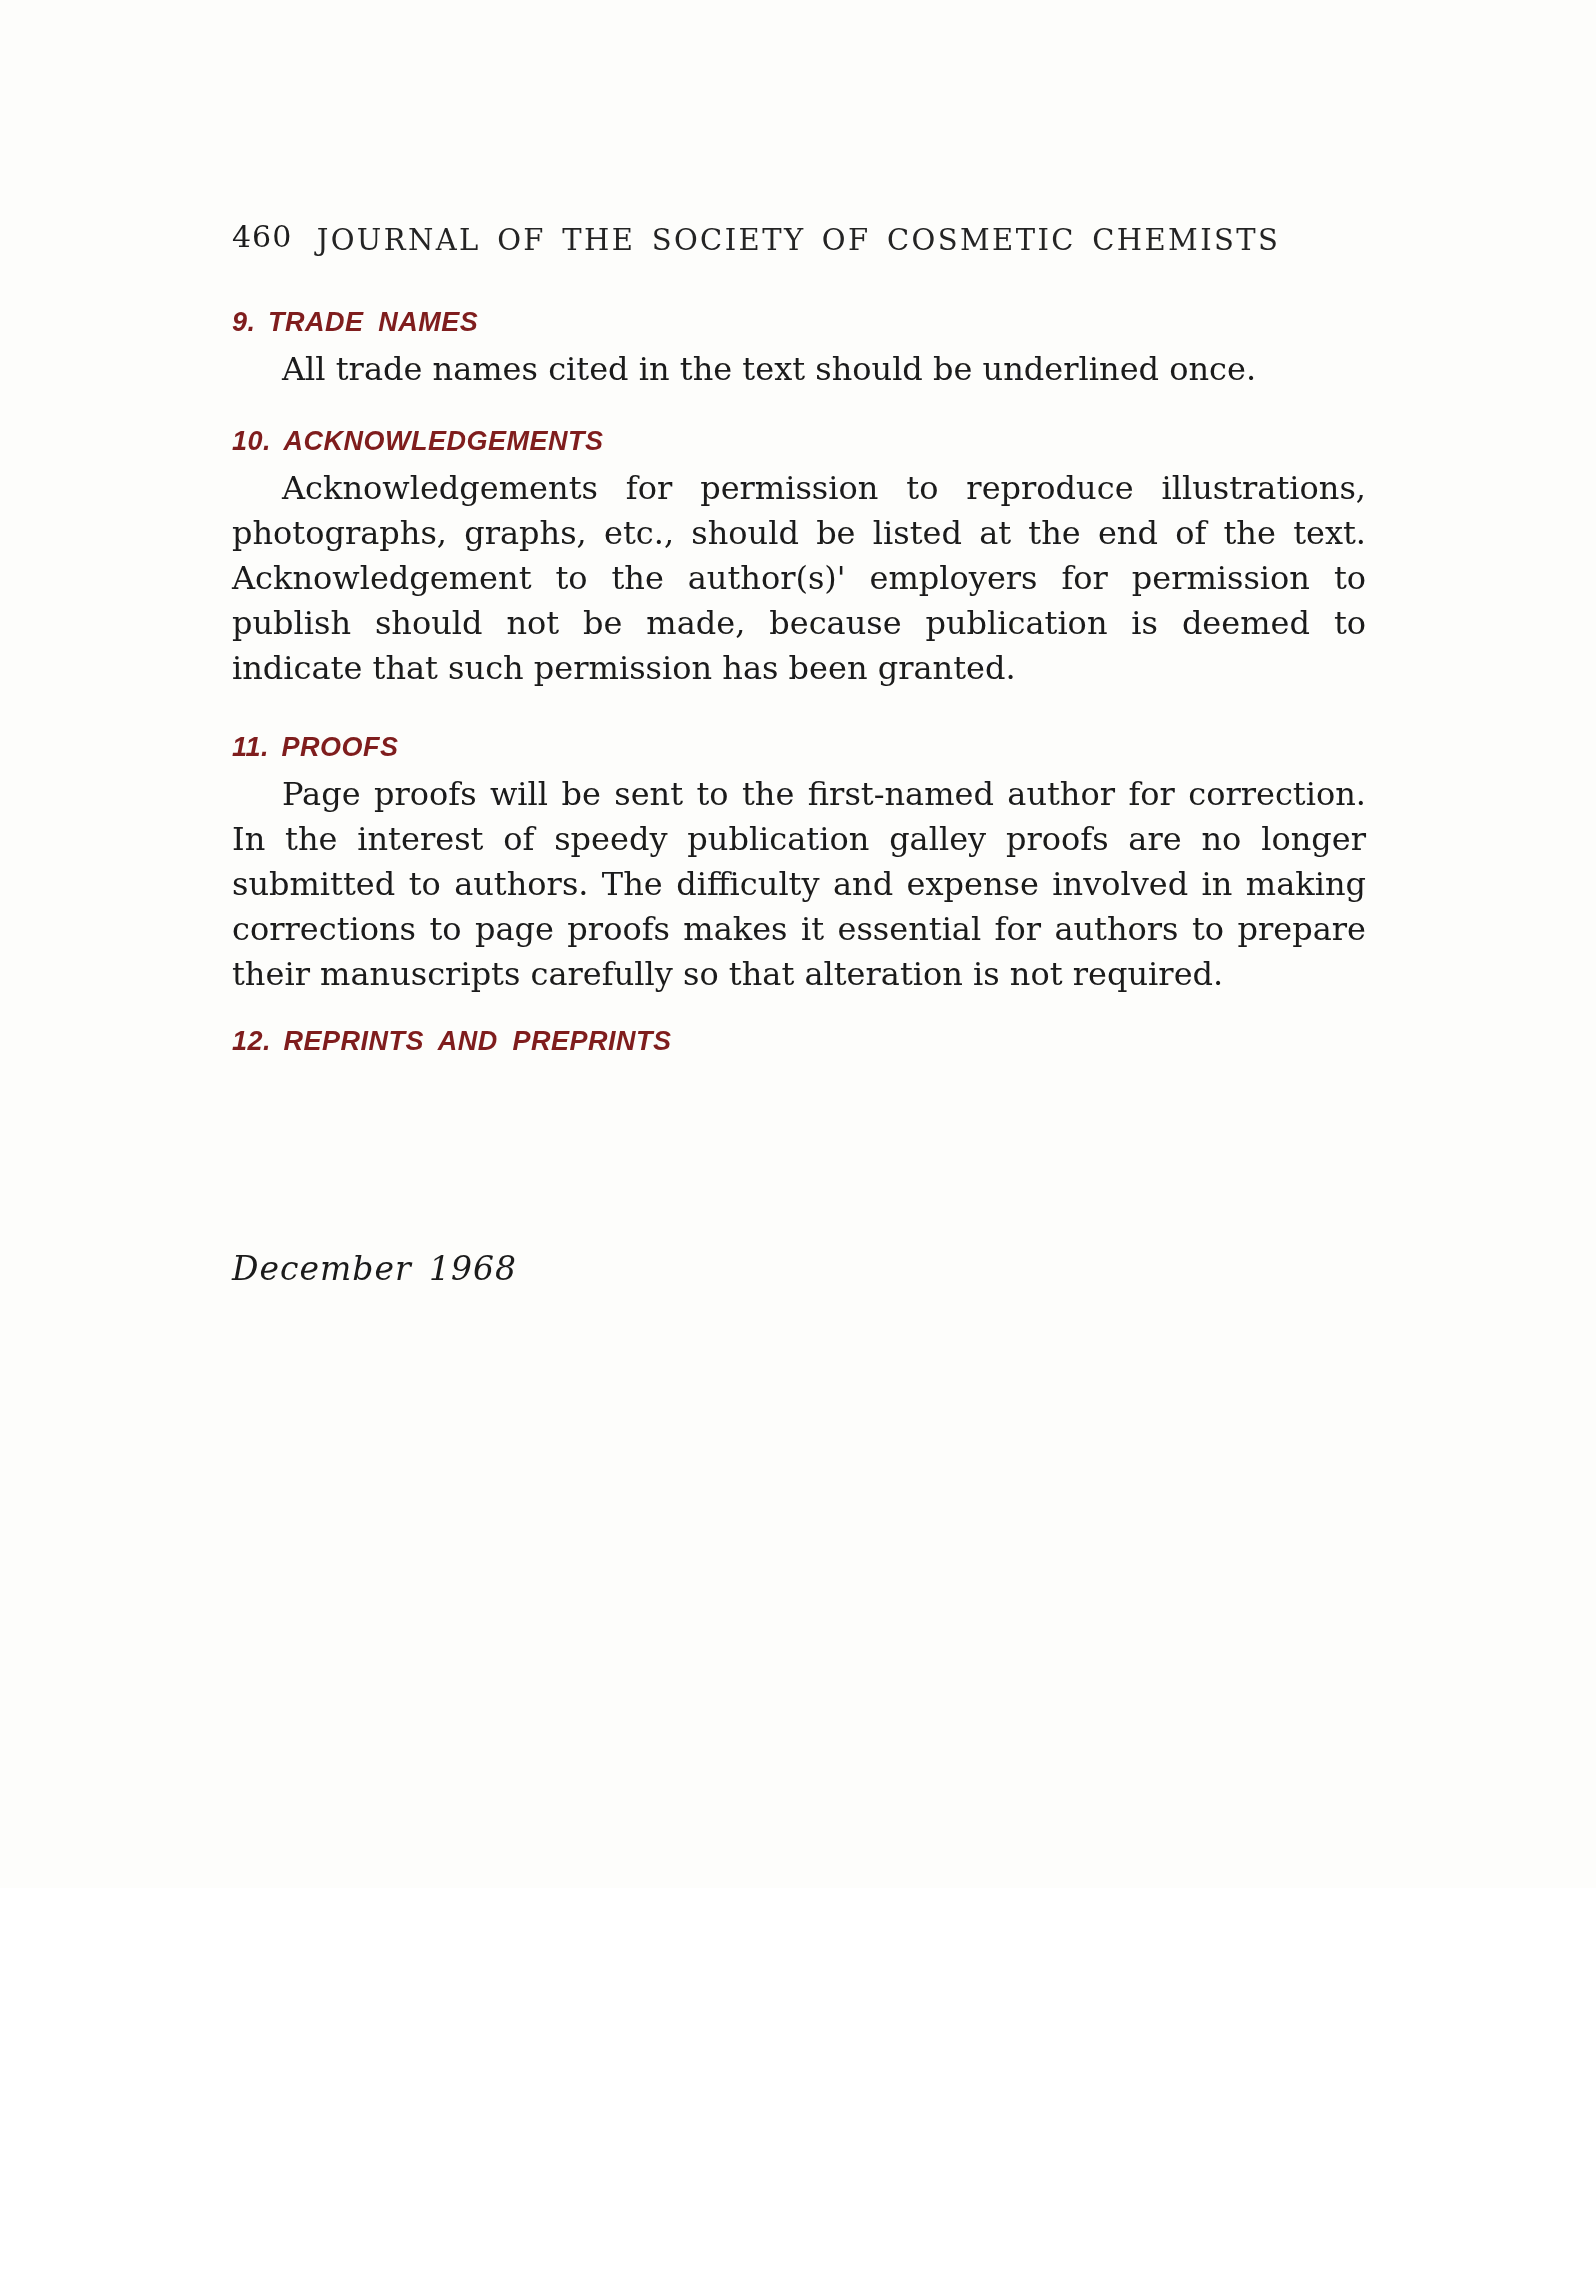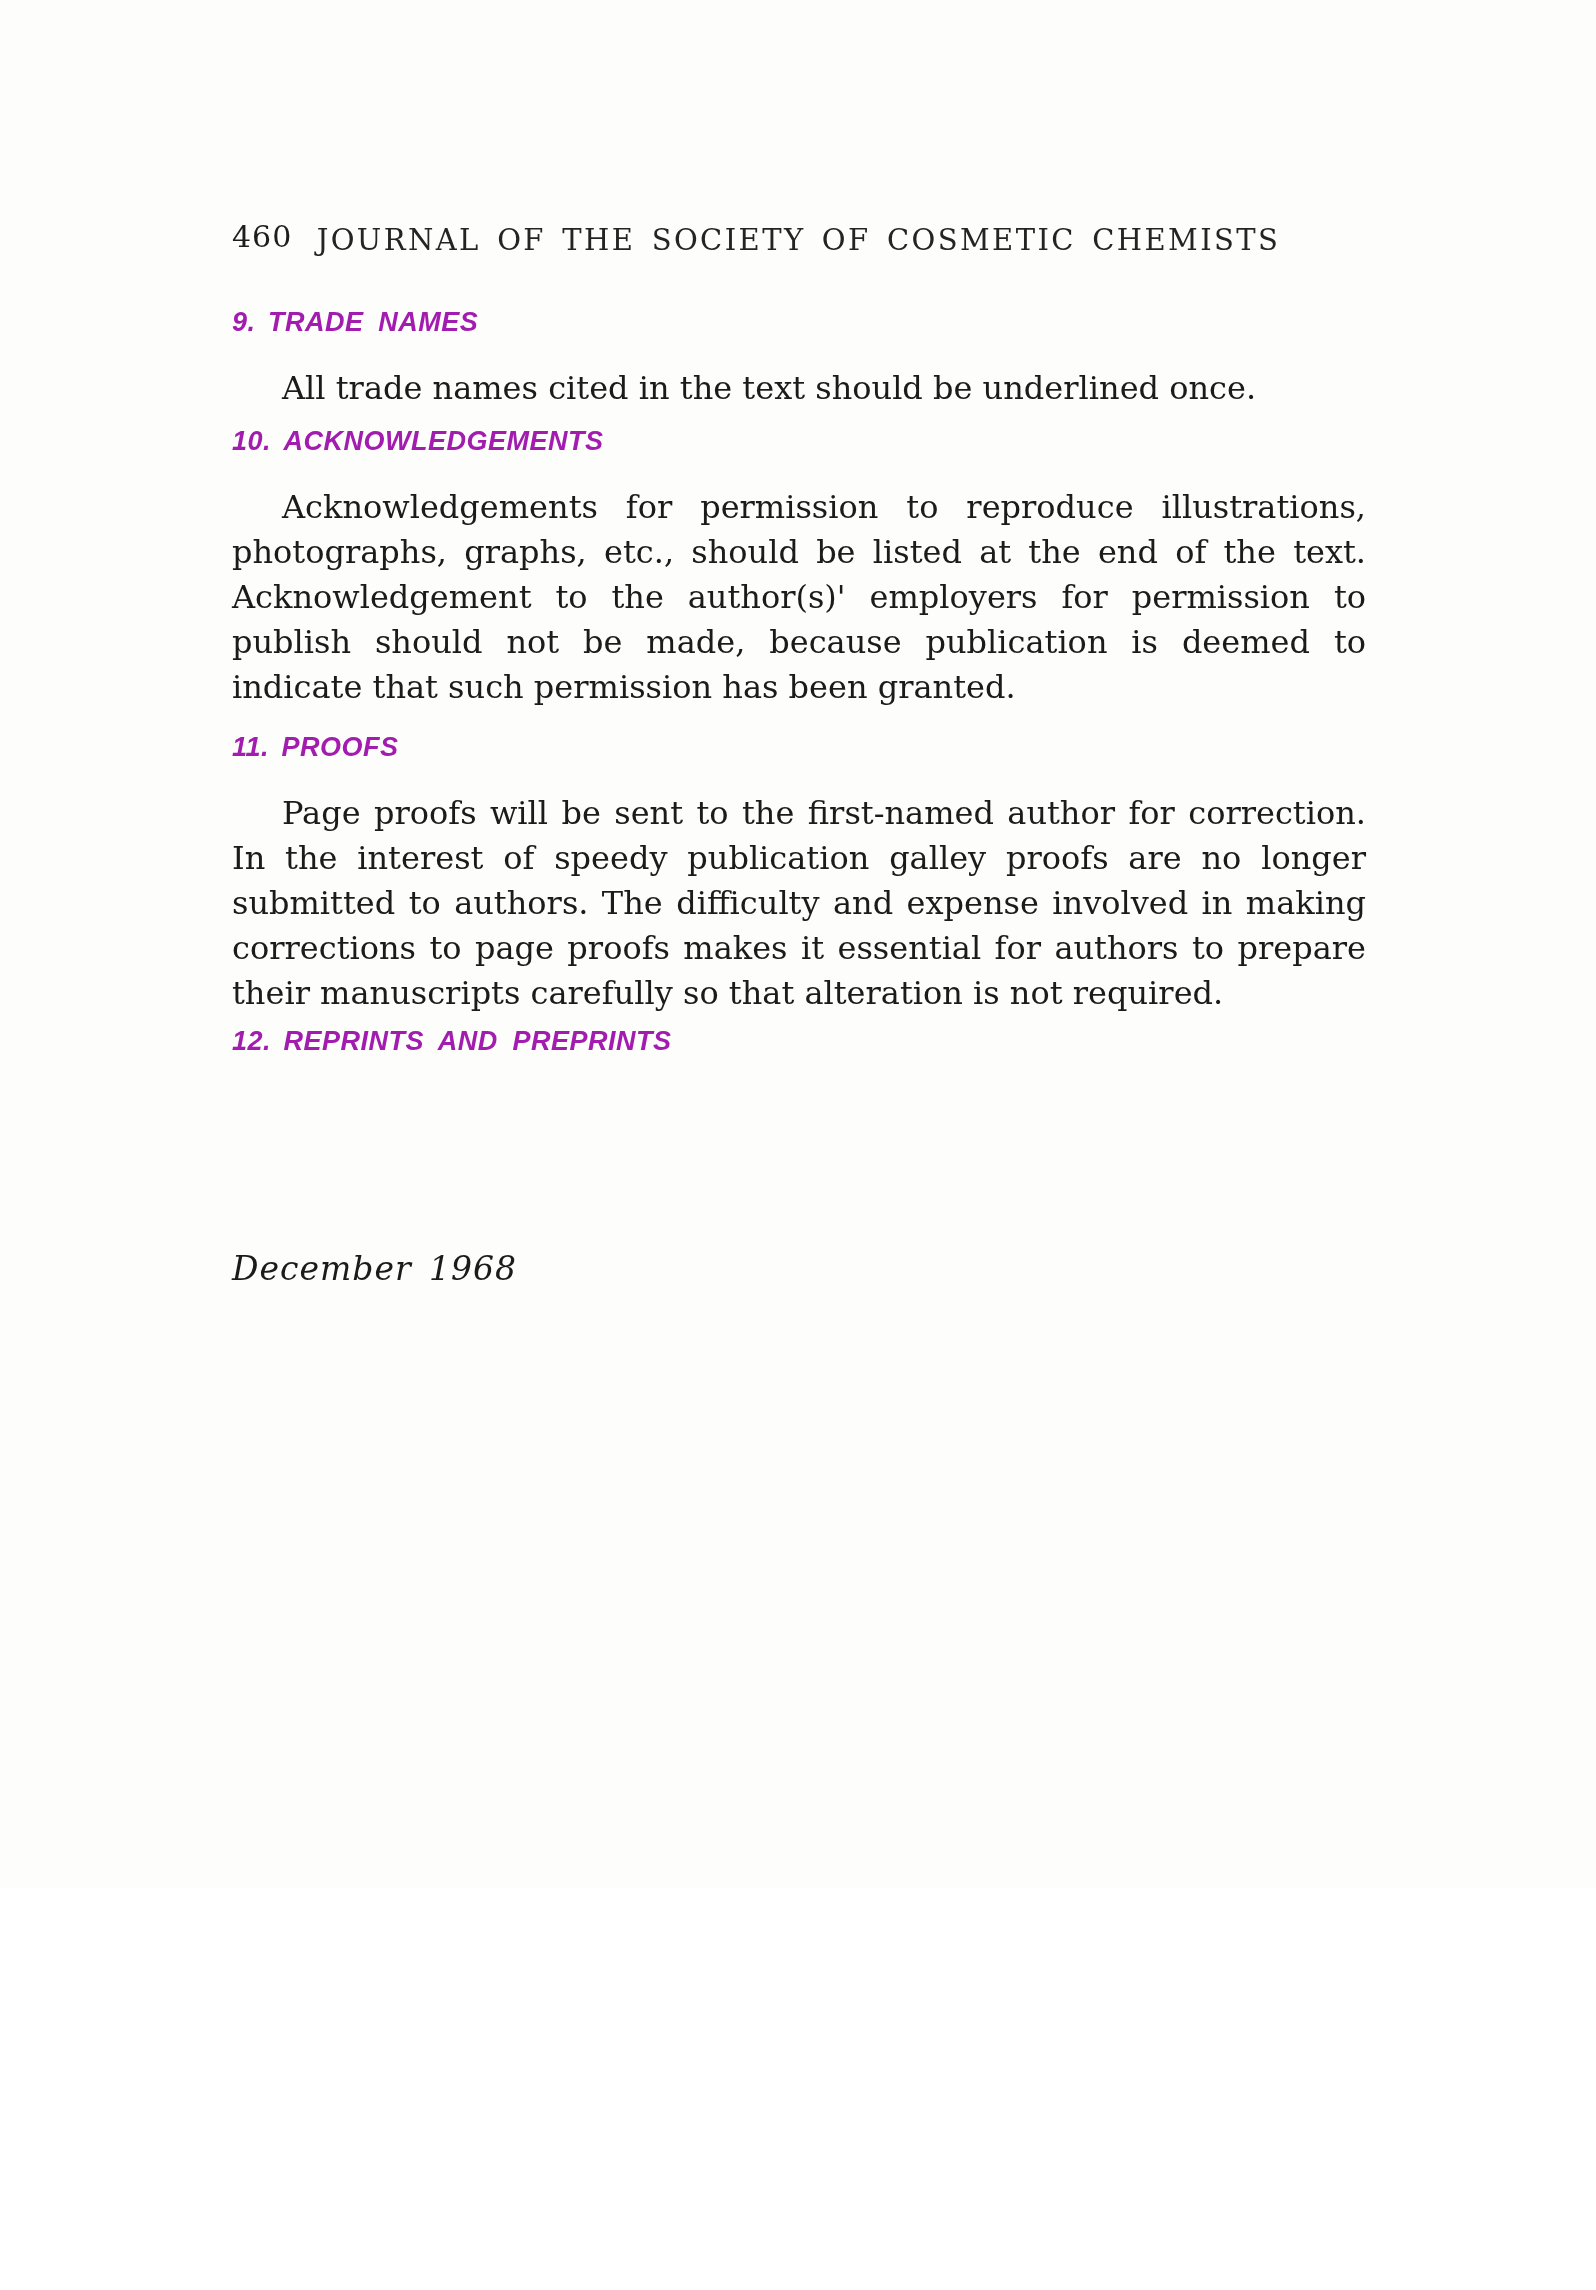--- a/index.html
+++ b/index.html
@@ -44,31 +44,31 @@
     position: absolute;
     left: 232px;
     width: 1134px;
   }
   .section-heading {
     font-family: "Liberation Sans", sans-serif;
     font-weight: 700;
     font-style: italic;
     font-size: 27px;
     letter-spacing: 0.5px;
-    color: #a21caf;
+    color: #7f1d1d;
     white-space: nowrap;
   }
   .heading-number {
     margin-right: 12.5px;
   }
   .heading-title {
     word-spacing: 6.7px;
   }
   .section p {
-    margin: 28px 0 0 0;
+    margin: 9px 0 0 0;
     font-size: 32px;
     line-height: 45px;
     text-align: justify;
     text-indent: 50px;
     color: #1b1b1b;
   }
   .sec-9  { top: 307px; }
   .sec-10 { top: 426px; }
   .sec-11 { top: 732px; }
   .sec-12 { top: 1026px; }

